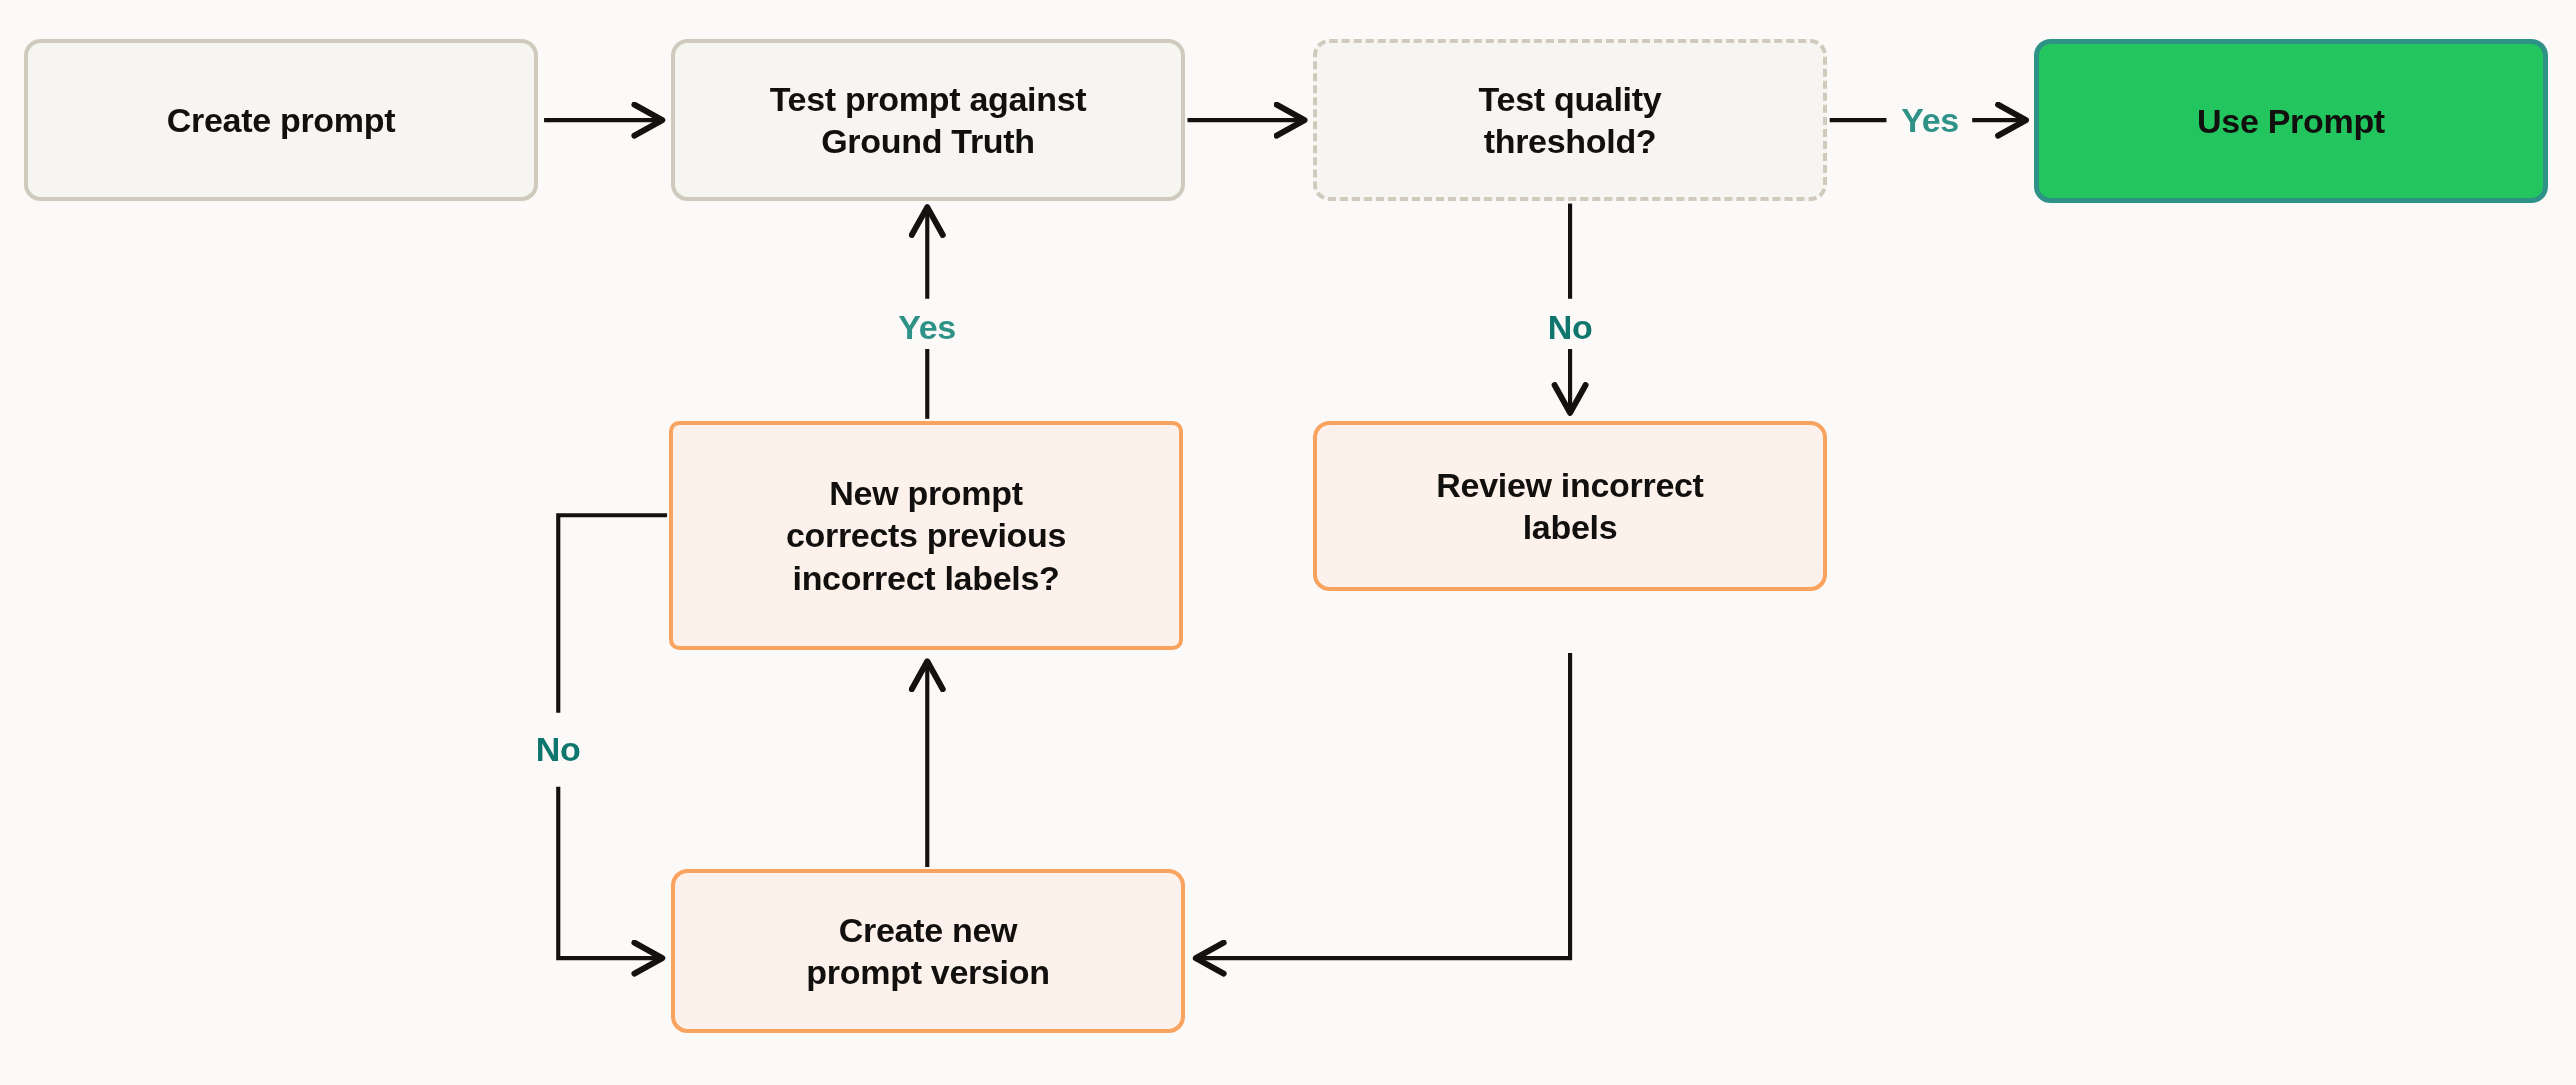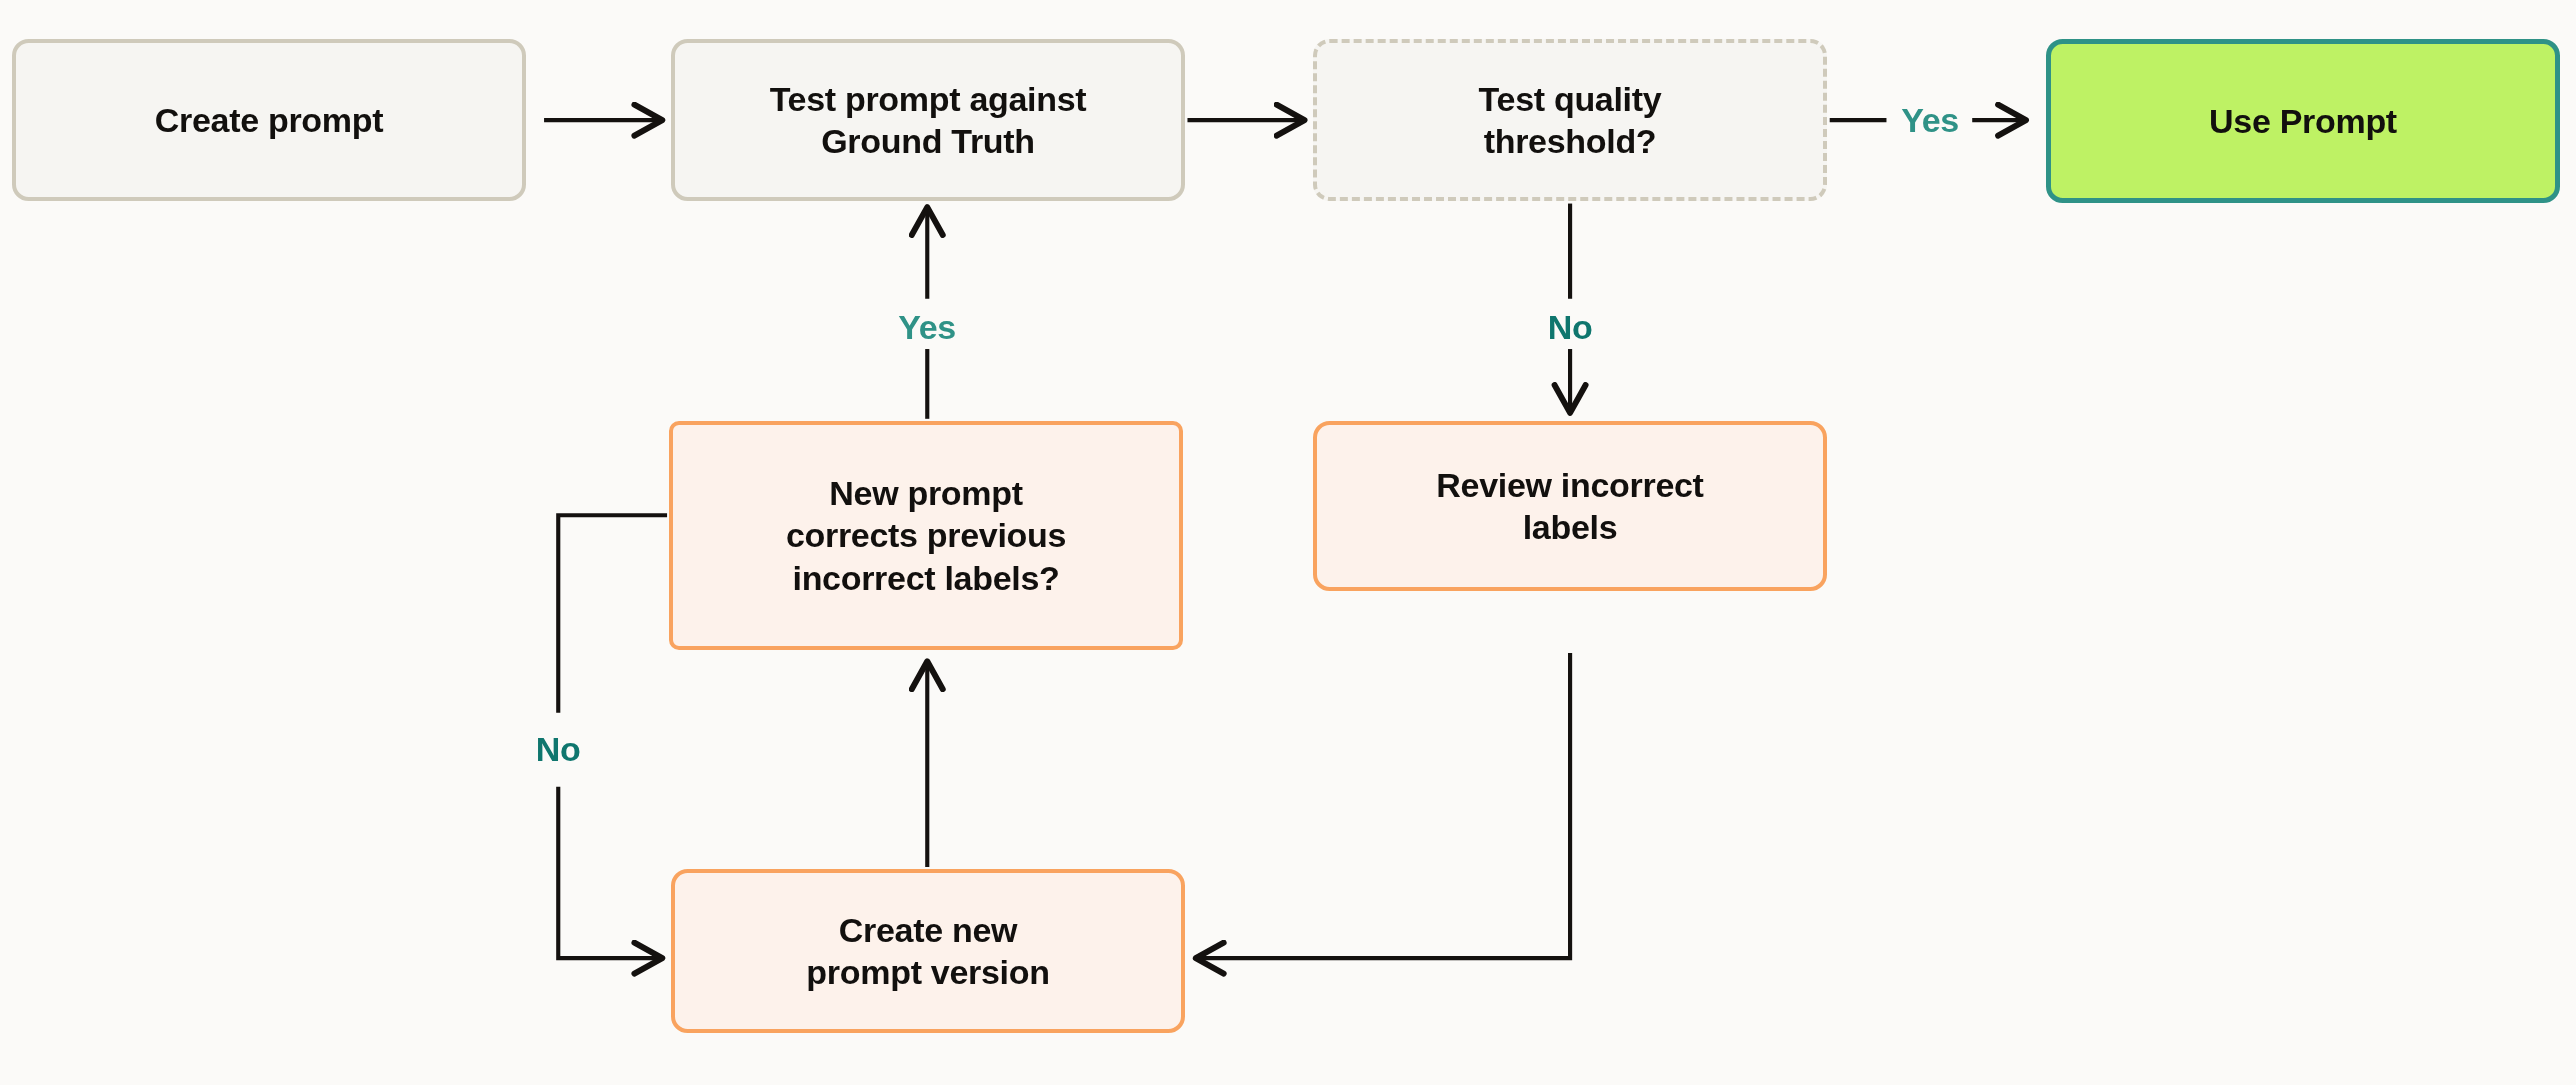--- a/index.html
+++ b/index.html
@@ -48,23 +48,22 @@
     background: #f6f5f2;
     border: 4.1px solid #cfcabb;
   }
   
   .node--dashed {
     background: #f6f5f2;
     border: 4.1px dashed #cfcabb;
   }
   
   .node--teal {
-    background: #bef264;
+    background: #22c55e;
     border: 5.3px solid #2f9287;
-    margin-left: 12px;
   }
   
   .node--orange {
     background: #fdf2eb;
     border: 4.1px solid #f9a35f;
   }
 
   .edge-label {
     position: absolute;
     font-weight: bold;
@@ -104,21 +103,21 @@
       <line x1="1568" y1="1466" x2="1568" y2="1118" marker-end="url(#arrow)"></line>
 
       <line x1="1568" y1="708" x2="1568" y2="590"></line>
       <line x1="1568" y1="505" x2="1568" y2="350" marker-end="url(#arrow)"></line>
 
       <polyline points="1128,871 944,871 944,1205"></polyline>
       <polyline points="944,1330 944,1620 1120,1620" marker-end="url(#arrow)"></polyline>
     </g>
   </svg>
 
-  <div class="node node--neutral" style="left:12px; top:39px; width:514px; height:162px; font-size:34px;">
+  <div class="node node--neutral" style="left:24px; top:39px; width:514px; height:162px; font-size:34px;">
     <span class="node-label">Create prompt</span>
   </div>
 
   <div class="node node--neutral" style="left:671px; top:39px; width:514px; height:162px; font-size:34px;">
     <span class="node-label">Test prompt against
 Ground Truth</span>
   </div>
 
   <div class="node node--dashed" style="left:1313px; top:39px; width:514px; height:162px; font-size:34px;">
     <span class="node-label">Test quality

